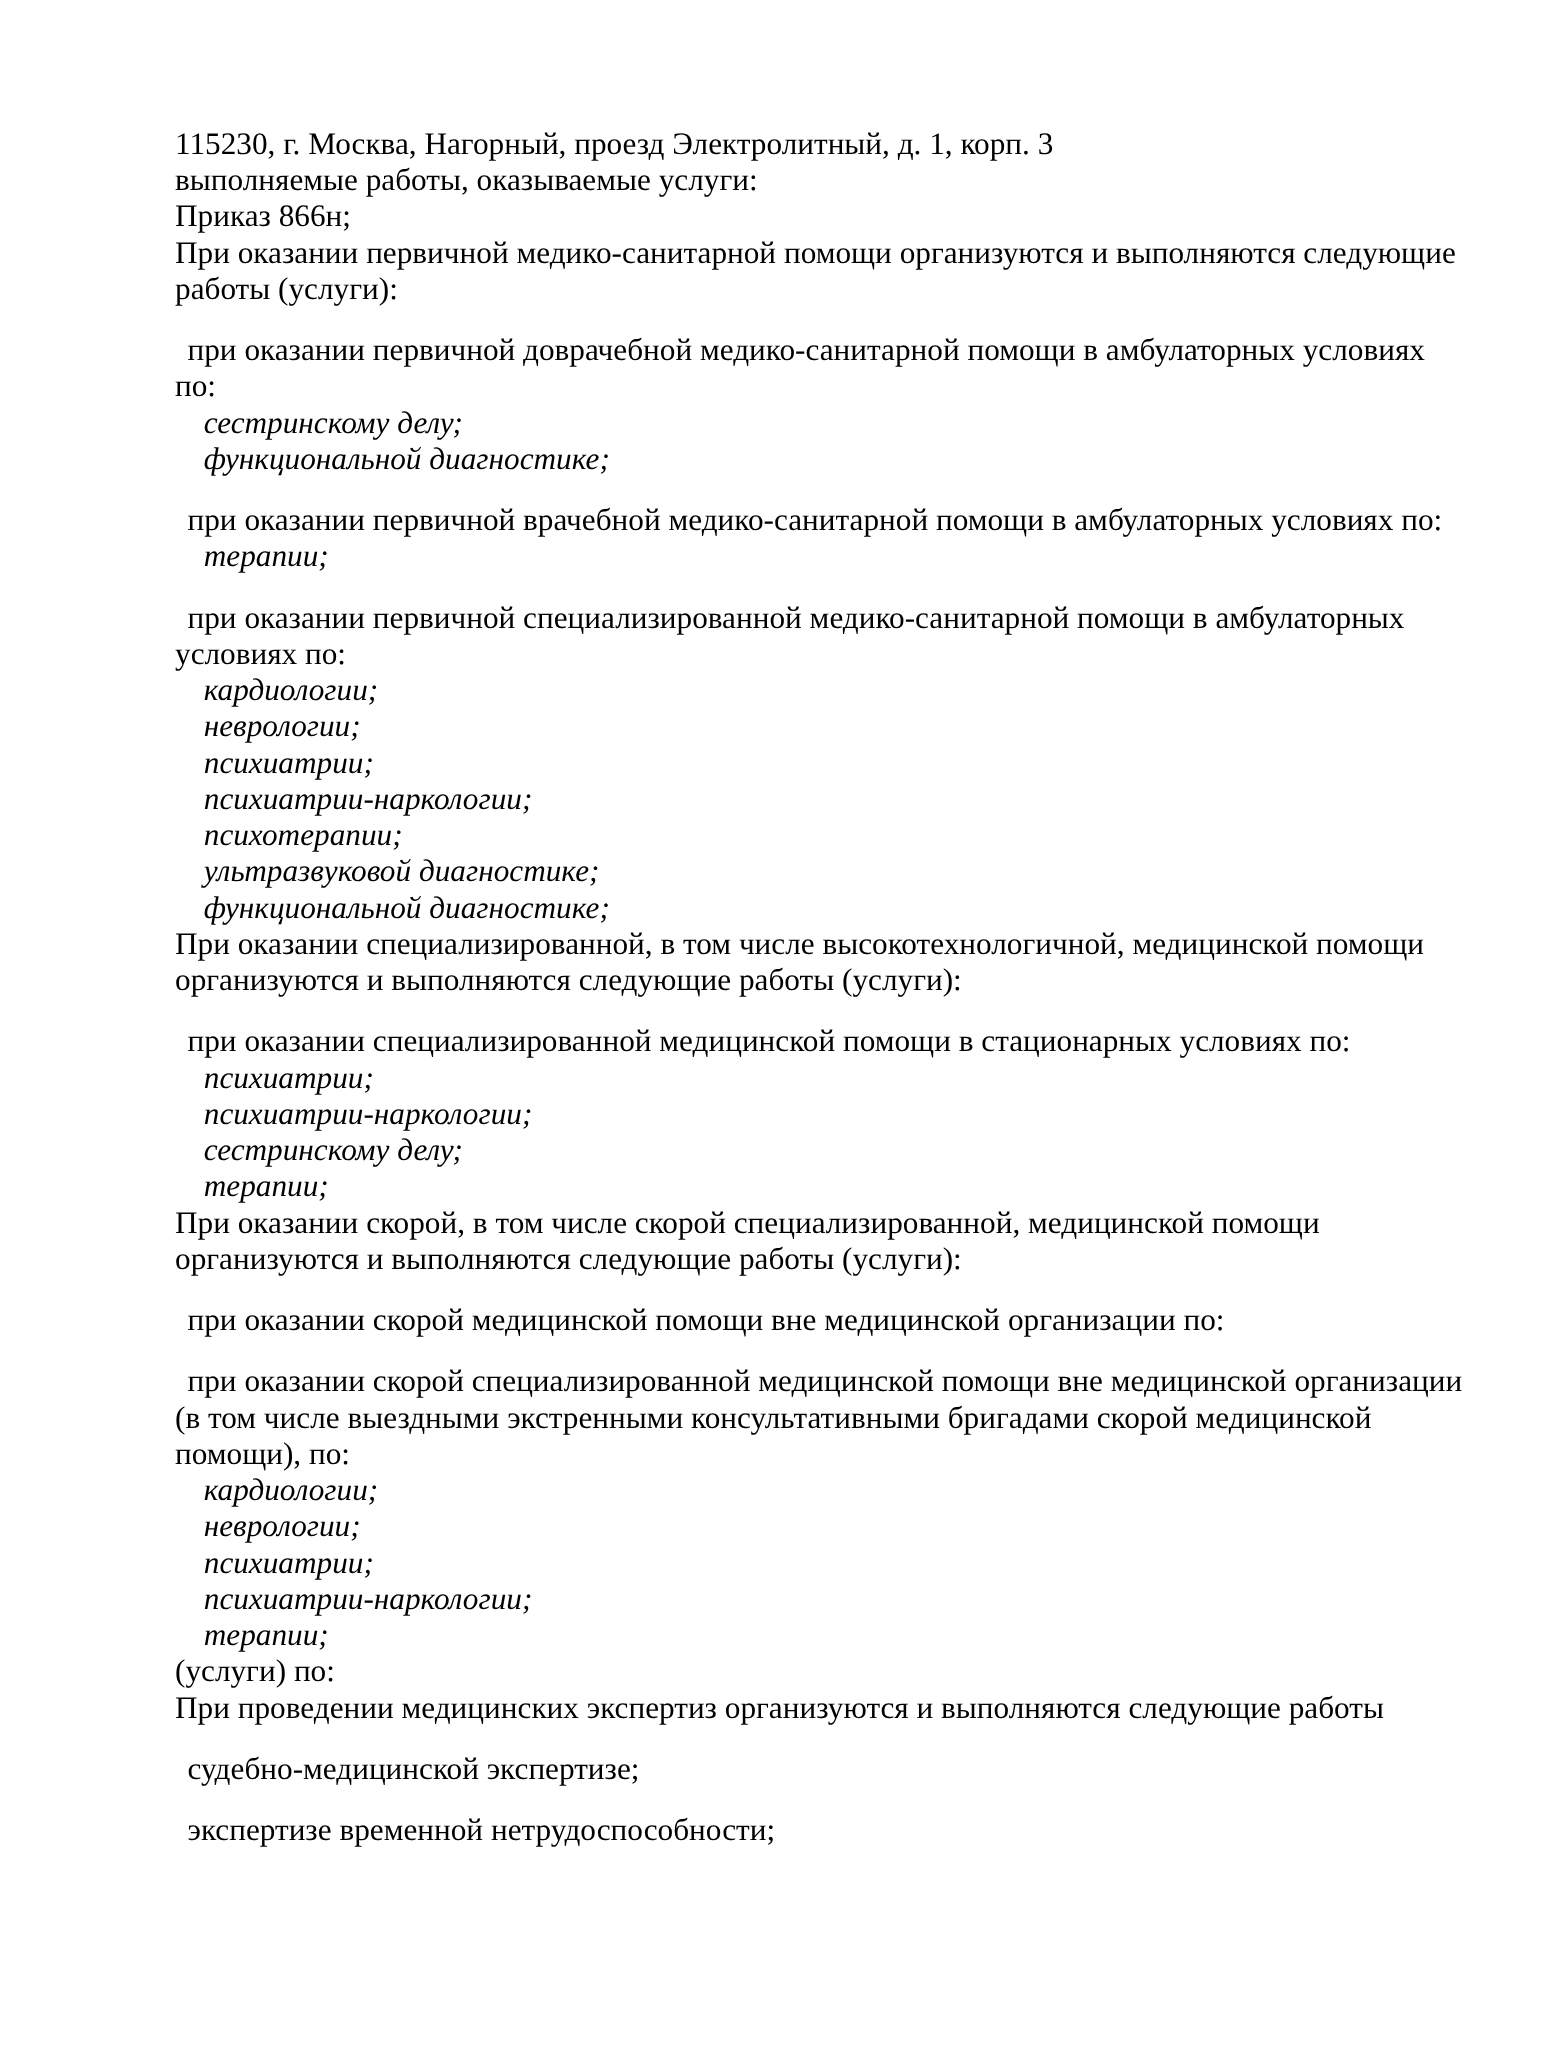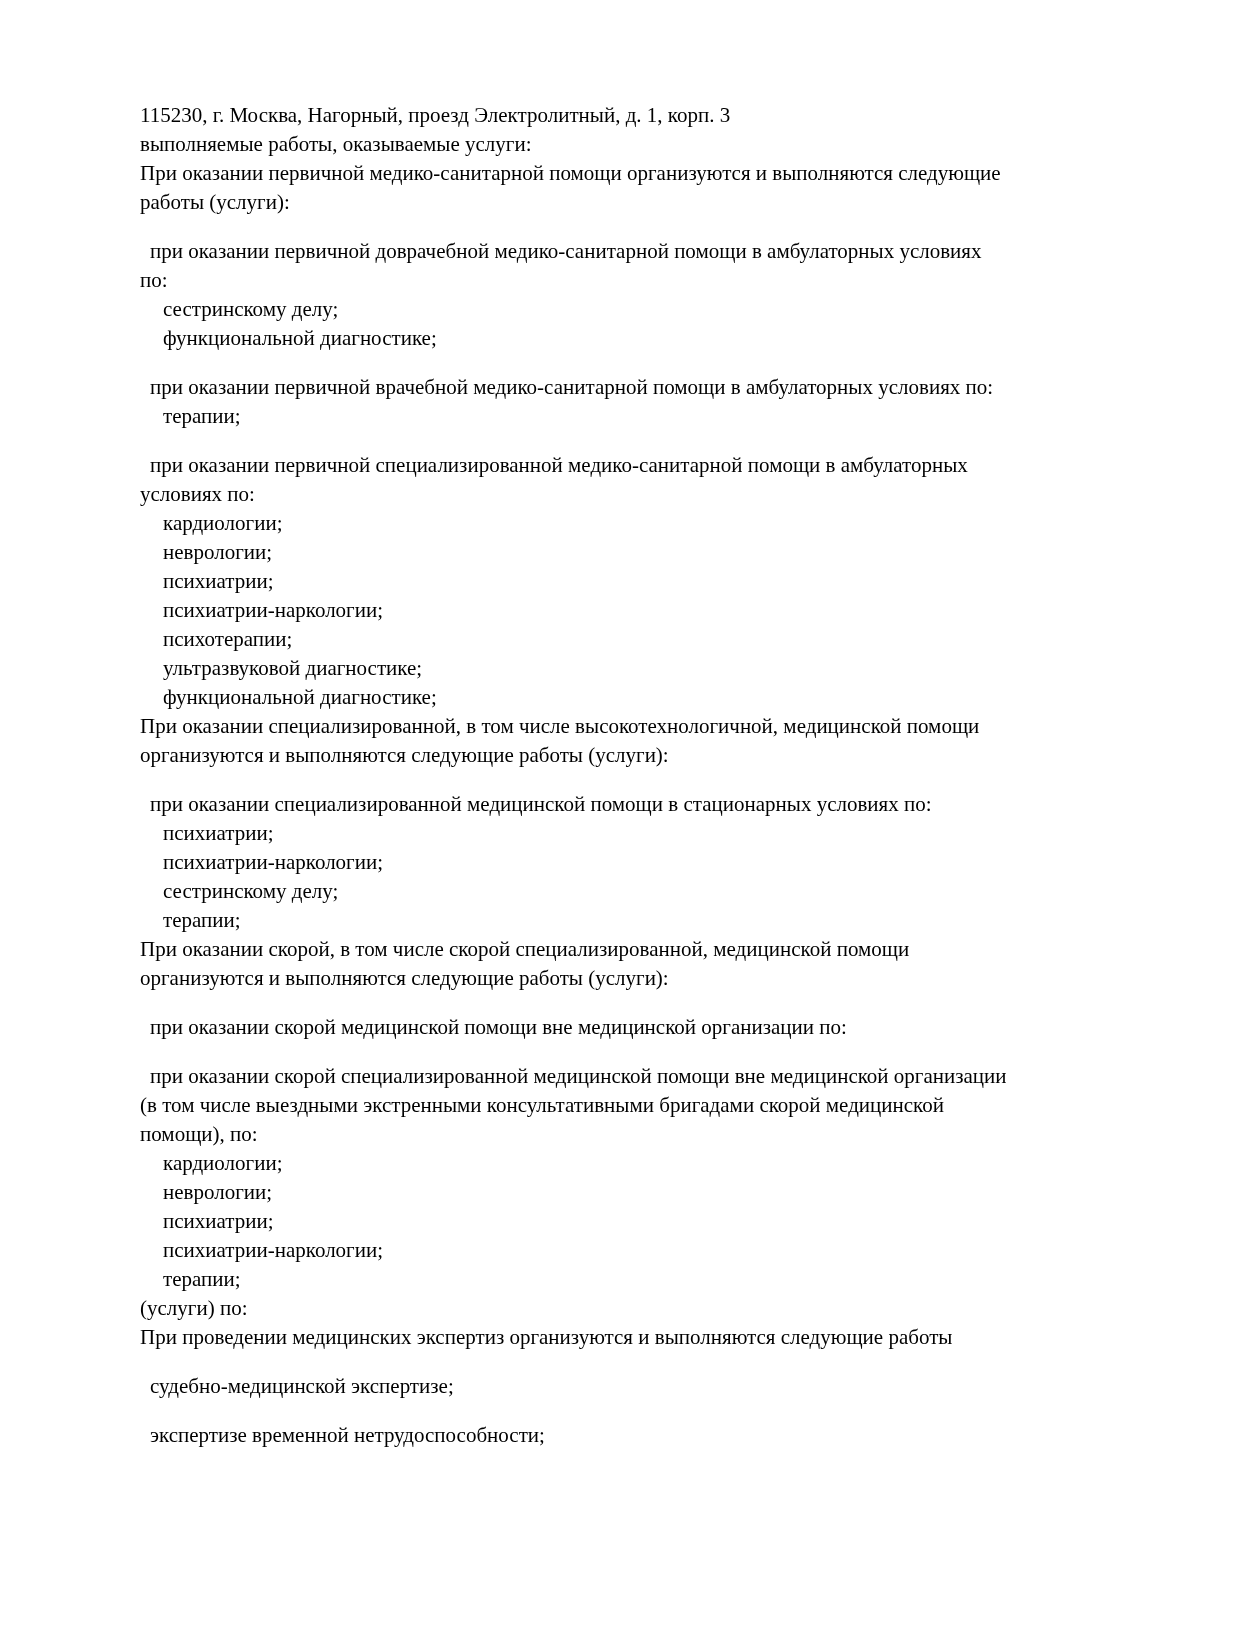--- a/index.html
+++ b/index.html
@@ -23,36 +23,37 @@
   }
   .text-block {
     position: absolute;
     left: 140px;
     top: 101px;
     width: 1010px;
   }
   .line {
     margin: 0;
     padding: 0;
-    font-size: 21px;
+    font-size: 25px;
     line-height: 29px;
     white-space: pre;
     color: #000000;
   }
   .indent-0 { padding-left: 0; }
   .indent-1 { padding-left: 10px; margin-top: 20px; }
-  .indent-2 { padding-left: 23px; }
+  .indent-2 { padding-left: 23px; font-style: italic; }
 </style>
 </head>
 <body>
 
 <main class="page">
   <section class="text-block" id="text-block">
       <p class="line indent-0">115230, г. Москва, Нагорный, проезд Электролитный, д. 1, корп. 3</p>
       <p class="line indent-0">выполняемые работы, оказываемые услуги:</p>
+      <p class="line indent-0">Приказ 866н;</p>
       <p class="line indent-0">При оказании первичной медико-санитарной помощи организуются и выполняются следующие</p>
       <p class="line indent-0">работы (услуги):</p>
       <p class="line indent-1">при оказании первичной доврачебной медико-санитарной помощи в амбулаторных условиях</p>
       <p class="line indent-0">по:</p>
       <p class="line indent-2">сестринскому делу;</p>
       <p class="line indent-2">функциональной диагностике;</p>
       <p class="line indent-1">при оказании первичной врачебной медико-санитарной помощи в амбулаторных условиях по:</p>
       <p class="line indent-2">терапии;</p>
       <p class="line indent-1">при оказании первичной специализированной медико-санитарной помощи в амбулаторных</p>
       <p class="line indent-0">условиях по:</p>

